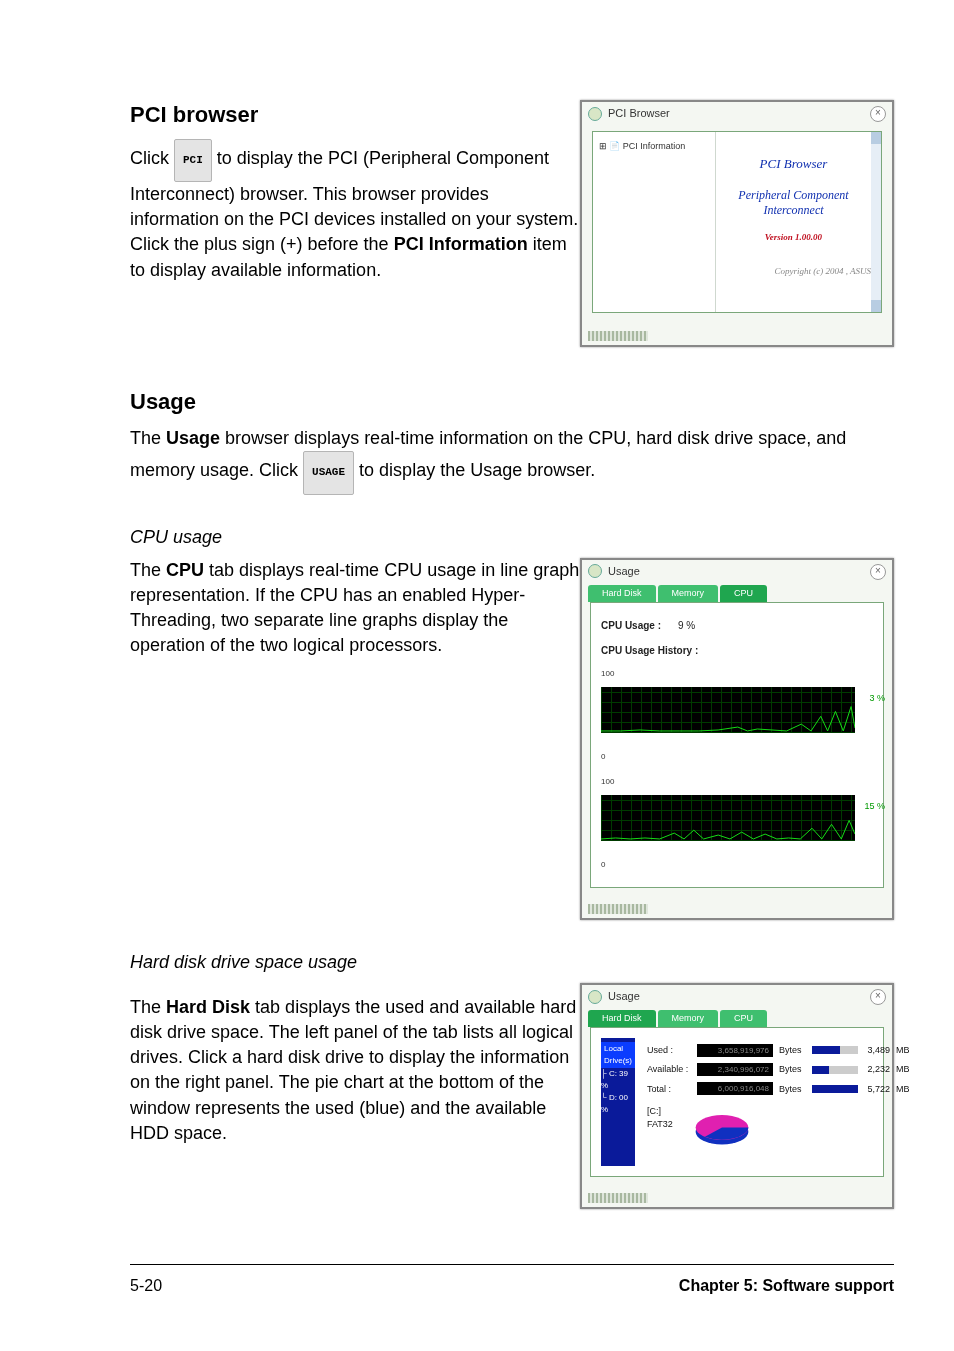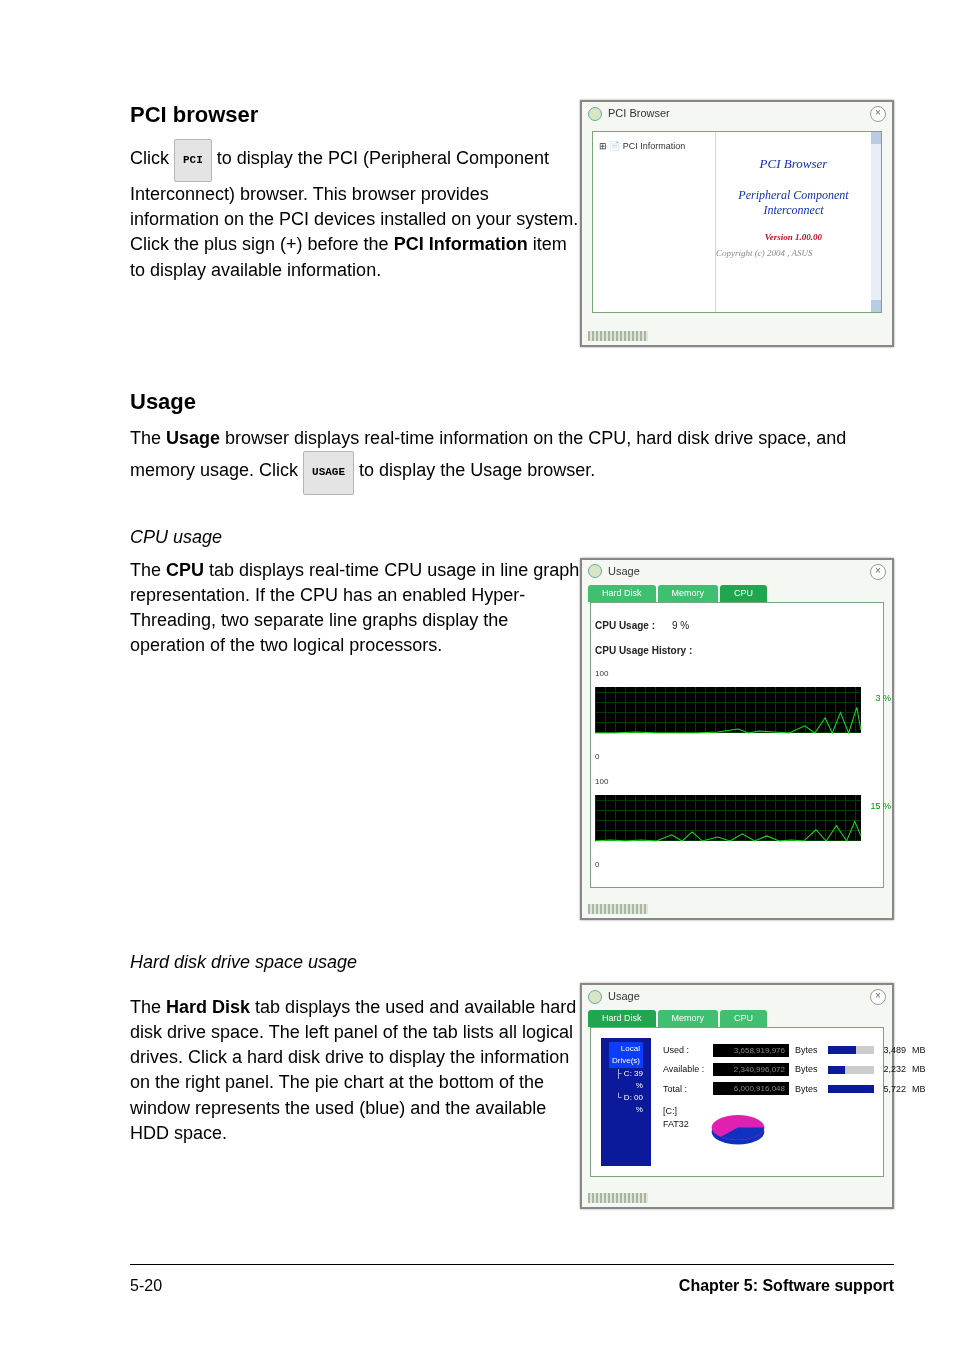--- a/index.html
+++ b/index.html
@@ -126,24 +126,24 @@
     font: italic 12px "Times New Roman", serif;
     margin-top: 16px;
   }
   .pci-content .ver {
     text-align: center;
     color: #c01020;
     font: italic bold 9px "Times New Roman", serif;
     margin-top: 14px;
   }
   .pci-content .copy {
-    text-align: left;
+    text-align: right;
     color: #888;
     font: italic 9px "Times New Roman", serif;
-    margin-top: 6px;
+    margin-top: 24px;
   }
   .grip {
     height: 10px;
     background: repeating-linear-gradient(90deg,#a8b8a0 0 2px,#dfe6dc 2px 4px);
     width: 60px;
     margin-left: 6px;
     margin-bottom: 4px;
   }
 
   
@@ -158,21 +158,21 @@
     padding: 2px 14px;
     background: #1fa64f;
     color: #fff;
     border-radius: 3px 3px 0 0;
   }
   .cpu-tabs .tab.inactive { background: #3fbf6f; }
   .cpu-body {
     background: #fff;
     border: 1px solid #7aa77a;
     margin: 0 8px 16px;
-    padding: 8px 4px 12px;
+    padding: 8px 10px 12px;
   }
   .cpu-body .label { font-size: 10px; font-weight: bold; color: #222; }
   .cpu-body .value { font-size: 10px; color: #222; }
   .graphbox {
     position: relative;
     background: #000;
     height: 46px;
     margin: 4px 0 8px;
     background-image:
       repeating-linear-gradient(90deg,#003b00 0 1px,transparent 1px 10px),
@@ -193,23 +193,22 @@
     margin: 0 8px 16px;
     padding: 10px 10px 10px;
     display: flex;
     gap: 12px;
   }
   .hd-left {
     width: 88px;
     background: #0a1a9a;
     color: #fff;
     font-size: 8px;
-    padding: 4px 8px 50px;
+    padding: 4px 0 50px;
     line-height: 1.5;
-    text-align: right;
   }
   .hd-left .sel { background:#0b3dff; display:inline-block; padding:1px 3px; }
   .hd-right { flex:1; font-size: 9px; color:#111; }
   .statline { display:flex; align-items:center; gap:6px; margin:6px 0; }
   .statline .lbl { width: 44px; }
   .blackbox { background:#000; color:#888; padding:1px 4px; font-size:8px; min-width:68px; text-align:right; }
   .unit { }
   .bar { position:relative; width:46px; height:8px; background:#ccc; margin-left:4px; }
   .bar .fill { position:absolute; left:0; top:0; bottom:0; background:#0a1a9a; }
   .mb { margin-left:4px; }

